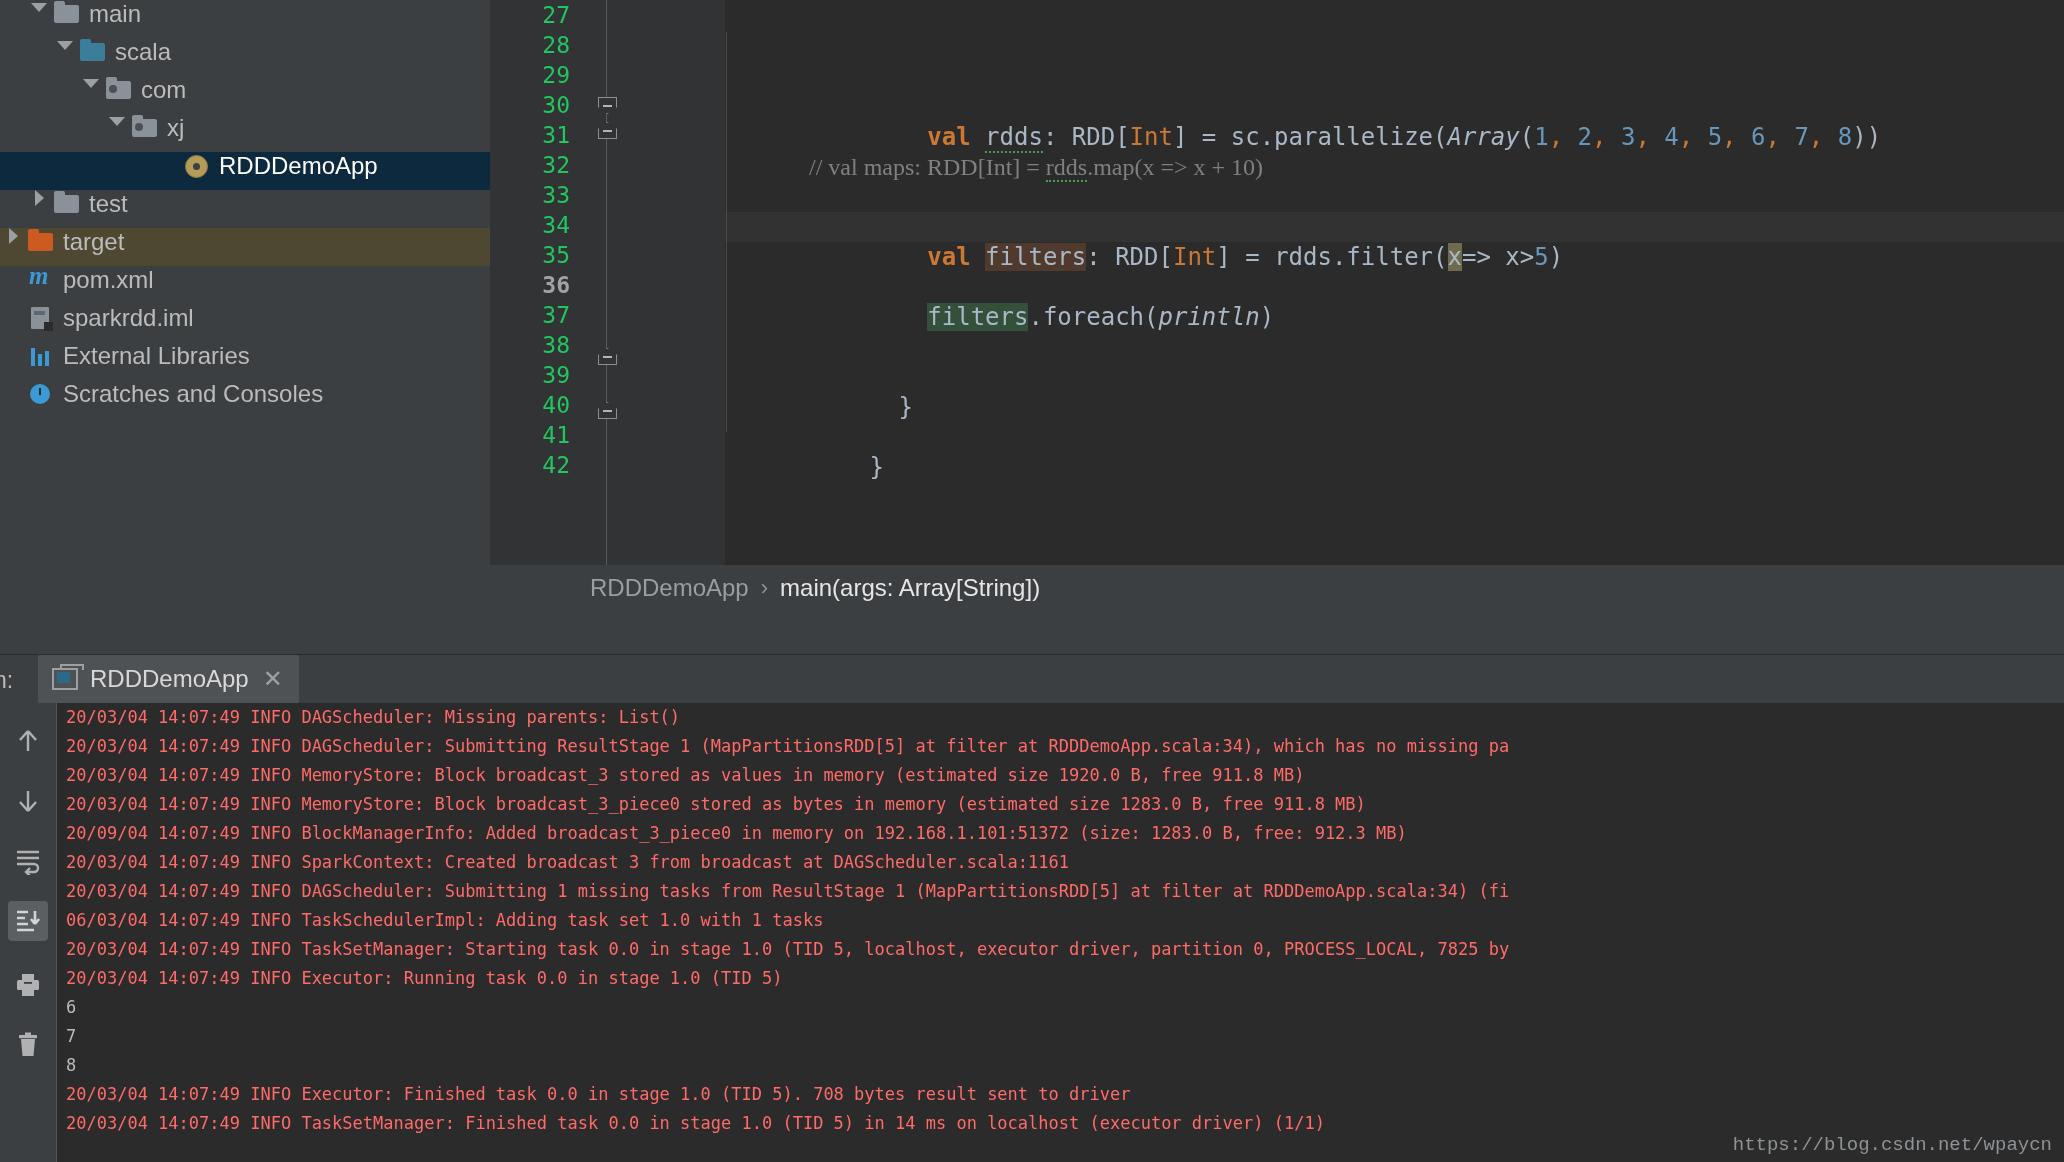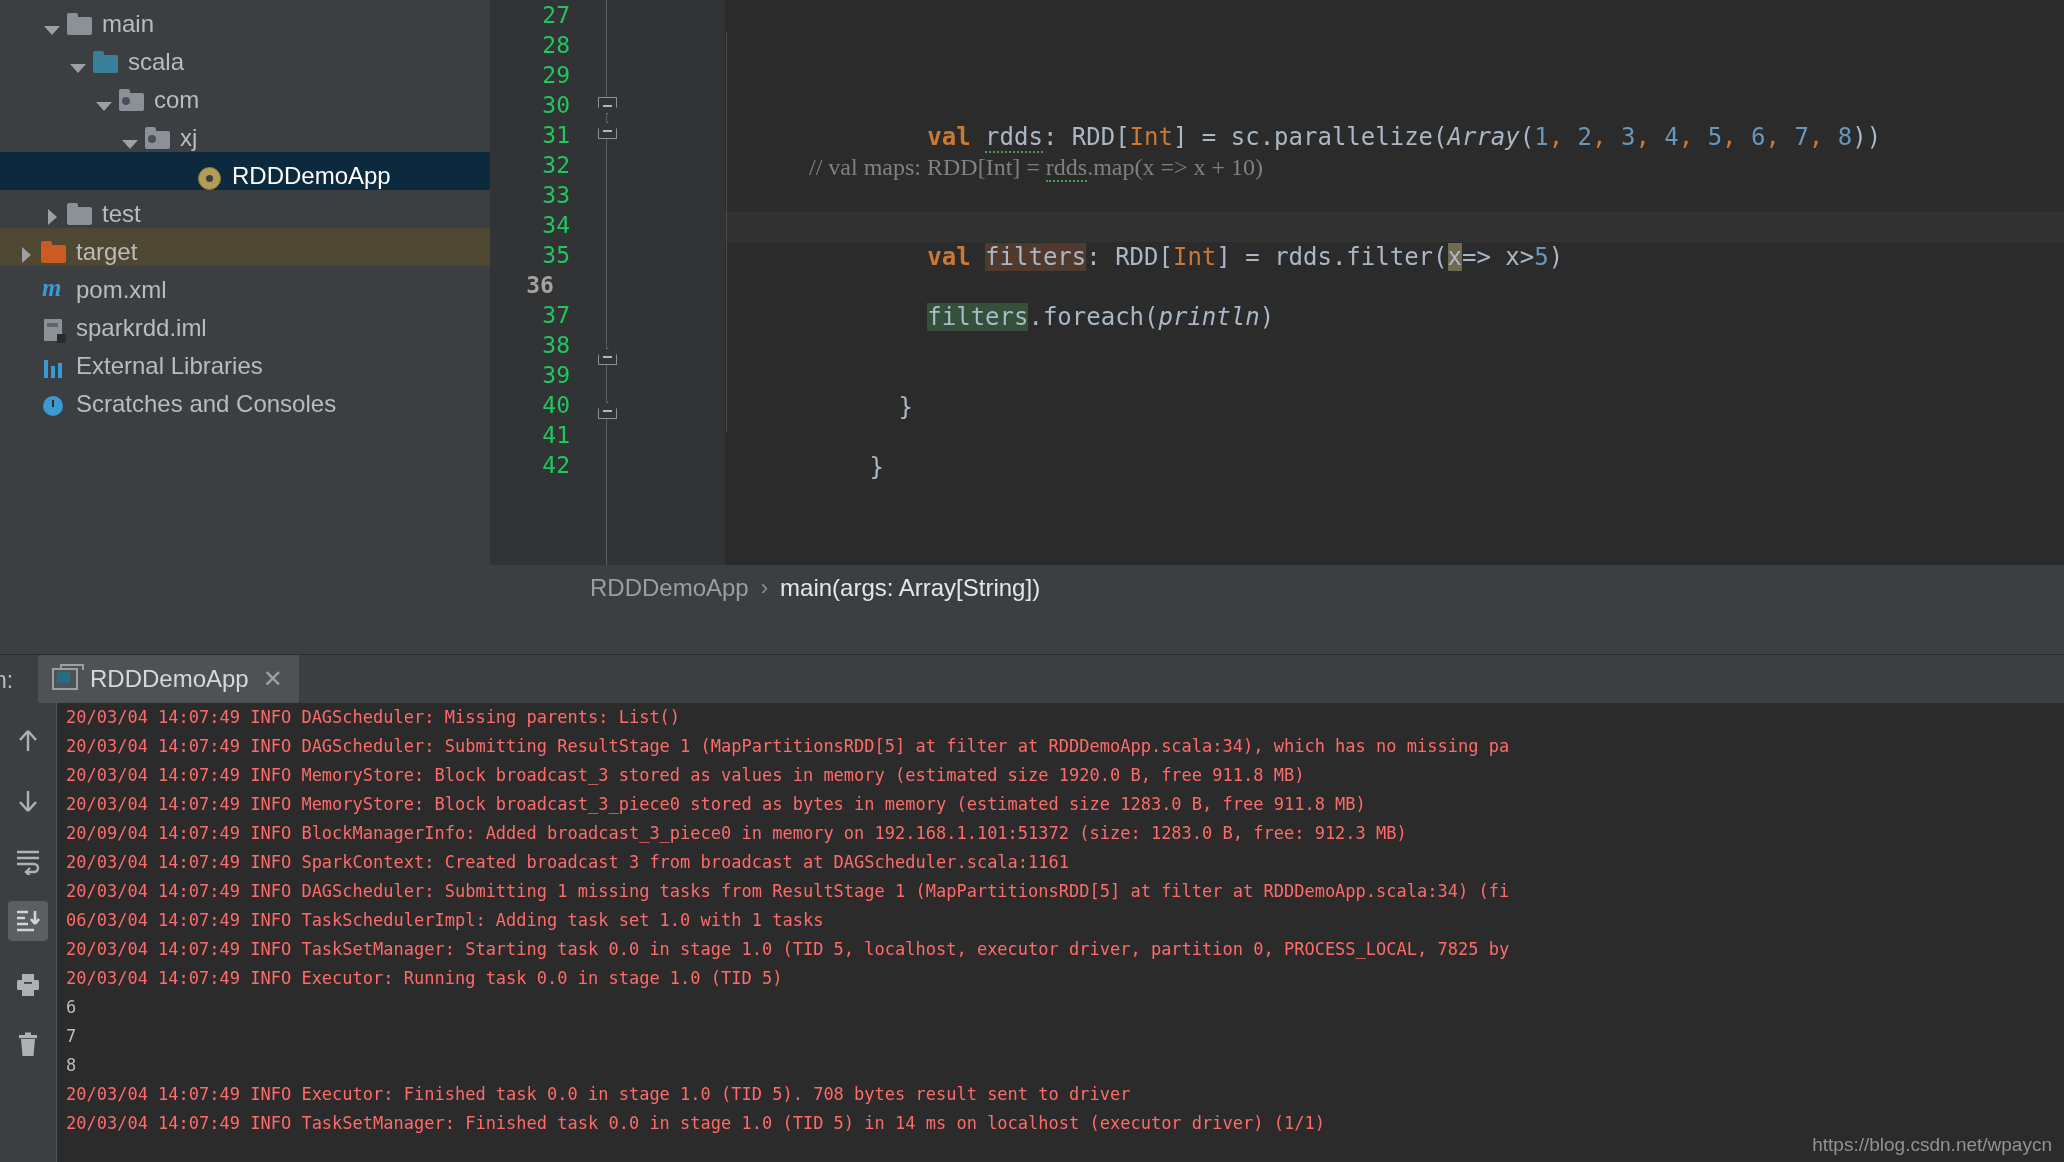--- a/index.html
+++ b/index.html
@@ -13,23 +13,23 @@
 
   
   .top { position:absolute; left:0; top:0; width:2064px; height:655px; display:flex; }
 
   
   .tree {
     width:490px; height:655px; background:#3c3f41;
     position:relative; flex:0 0 490px;
   }
   .trow {
-    height:38px; display:flex; align-items:flex-end;
+    height:38px; display:flex; align-items:flex-start;
     color:#bbbbbb; font-size:24px; white-space:nowrap;
-    padding-left:13px; position:relative;
+    padding-left:0px; position:relative;
   }
   .trow.sel   { background:#0d293e; color:#ffffff; }
   .trow.tgt   { background:#4e4833; }
   .tw { display:inline-block; width:26px; text-align:center; color:#a9b7c6; font-size:13px; flex:0 0 26px;}
   .tw.empty { color:transparent; }
   .arrow-d, .arrow-r { display:inline-block; }
   .arrow-d { width:0;height:0;border-left:8px solid transparent;border-right:8px solid transparent;border-top:9px solid #9aa0a6; }
   .arrow-r { width:0;height:0;border-top:8px solid transparent;border-bottom:8px solid transparent;border-left:9px solid #9aa0a6; }
   .ico { flex:0 0 30px; width:30px; height:26px; margin-right:7px; position:relative; display:inline-block; }
   .lbl { flex:0 0 auto; }
@@ -75,21 +75,21 @@
   .editor { flex:1; position:relative; background:#2b2b2b; height:655px; }
   .gutter {
     position:absolute; left:0; top:0; width:235px; height:610px;
     background:#313335;
   }
   .lnum {
     position:absolute; right:155px; width:60px; text-align:right;
     color:#22c55e; font-size:23px; font-family:"DejaVu Sans Mono", monospace;
     height:30px; line-height:30px;
   }
-  .lnum.cur { color:#a4a3a3; font-weight:bold;text-align:center; }
+  .lnum.cur { color:#a4a3a3; font-weight:bold; }
   .foldline { position:absolute; left:116px; width:1px; background:#5a5d5f; }
   .foldmark {
     position:absolute; left:108px; width:19px; height:17px;
     border:1px solid #8b8f91; background:#313335;
   }
   .foldmark:after{ content:""; position:absolute; left:4px; top:7px; width:9px; height:2px; background:#a9b7c6; }
   .foldmark.top    { clip-path: polygon(0 0,100% 0,100% 60%,50% 100%,0 60%); }
   .foldmark.bottom { clip-path: polygon(50% 0,100% 40%,100% 100%,0 100%,0 40%); }
 
   .code {
@@ -145,21 +145,21 @@
     background:#2b2b2b; overflow:hidden;
     font-family:"DejaVu Sans Mono", monospace; font-size:17px;
     padding-top:0;
   }
   .clog .ln { height:29px; line-height:29px; white-space:pre; color:#ff6b68; padding-left:10px; }
   .clog .ln.out { color:#bbbbbb; }
   .clog-divider{ position:absolute; left:56px; top:48px; width:1px; bottom:0; background:#555; }
 
   .watermark {
     position:absolute; right:12px; bottom:6px; color:#8f9396; font-size:19px;
-    font-family:Liberation Sans, sans-serif;
+    font-family:Liberation Mono, monospace;
   }
   .top-divider { position:absolute; left:0; top:654px; width:2064px; height:1px; background:#2b2b2b; }
 </style>
 </head>
 <body>
 
 <div class="app">
 
   <div class="top">
 

